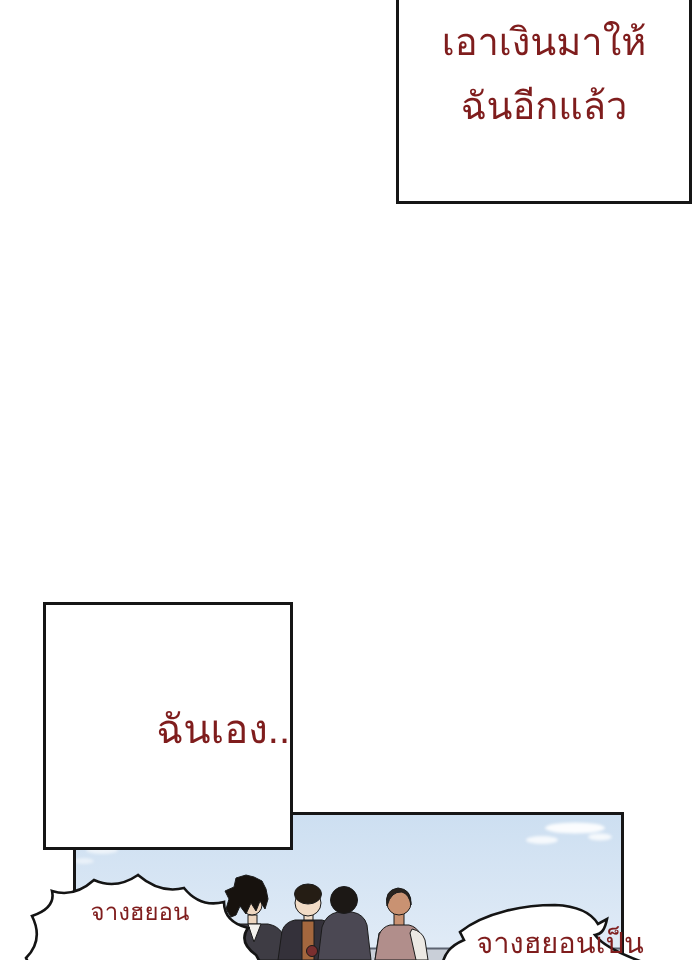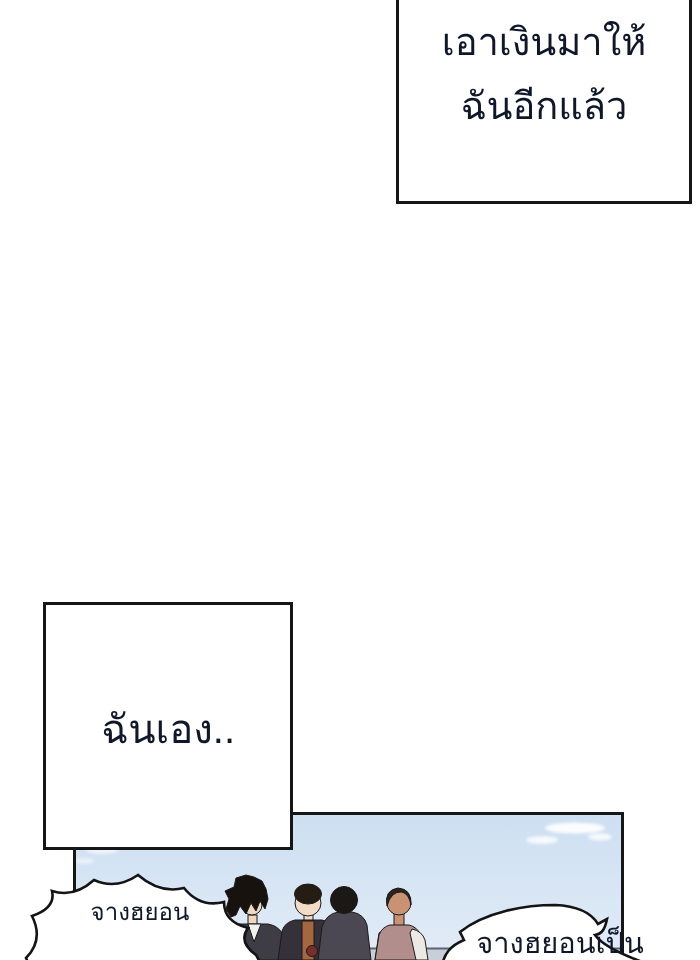--- a/index.html
+++ b/index.html
@@ -1,26 +1,26 @@
 <!DOCTYPE html>
 <html><head>
 <meta charset="utf-8">
 <style>
   html,body{margin:0;padding:0;background:#ffffff;}
   .page{
     position:relative;width:700px;height:960px;overflow:hidden;
-    background:#ffffff;font-family:"Liberation Sans",sans-serif;color:#0f172a;
+    background:#ffffff;font-family:"Liberation Sans",sans-serif;color:#7f1d1d;
   }
   .narration-box{
     position:absolute;box-sizing:border-box;background:#ffffff;
     border:3px solid #161616;text-align:center;
   }
   #box-top{left:396px;top:-7px;width:296px;height:211px;}
   #box-top .text-block{position:absolute;top:14px;left:0;right:0;font-size:38px;line-height:64px;font-weight:500;}
-  #box-mid{left:43px;top:602px;width:250px;height:248px;display:flex;align-items:center;justify-content:center;}
+  #box-mid{left:43px;top:602px;width:250px;height:248px;display:flex;align-items:center;justify-content:flex-end;}
   #box-mid .text-block{font-size:40px;font-weight:500;padding-top:6px;}
   .panel{
     position:absolute;left:73px;top:812px;width:551px;height:148px;
     box-sizing:border-box;border:3px solid #161616;border-bottom:none;
     background:#ffffff;z-index:1;
   }
   .panel-inner{position:absolute;left:0;top:0;width:545px;height:145px;overflow:hidden;}
   #box-mid{z-index:3}
   #box-top{z-index:3}
   .bubble{position:absolute;z-index:4;}

